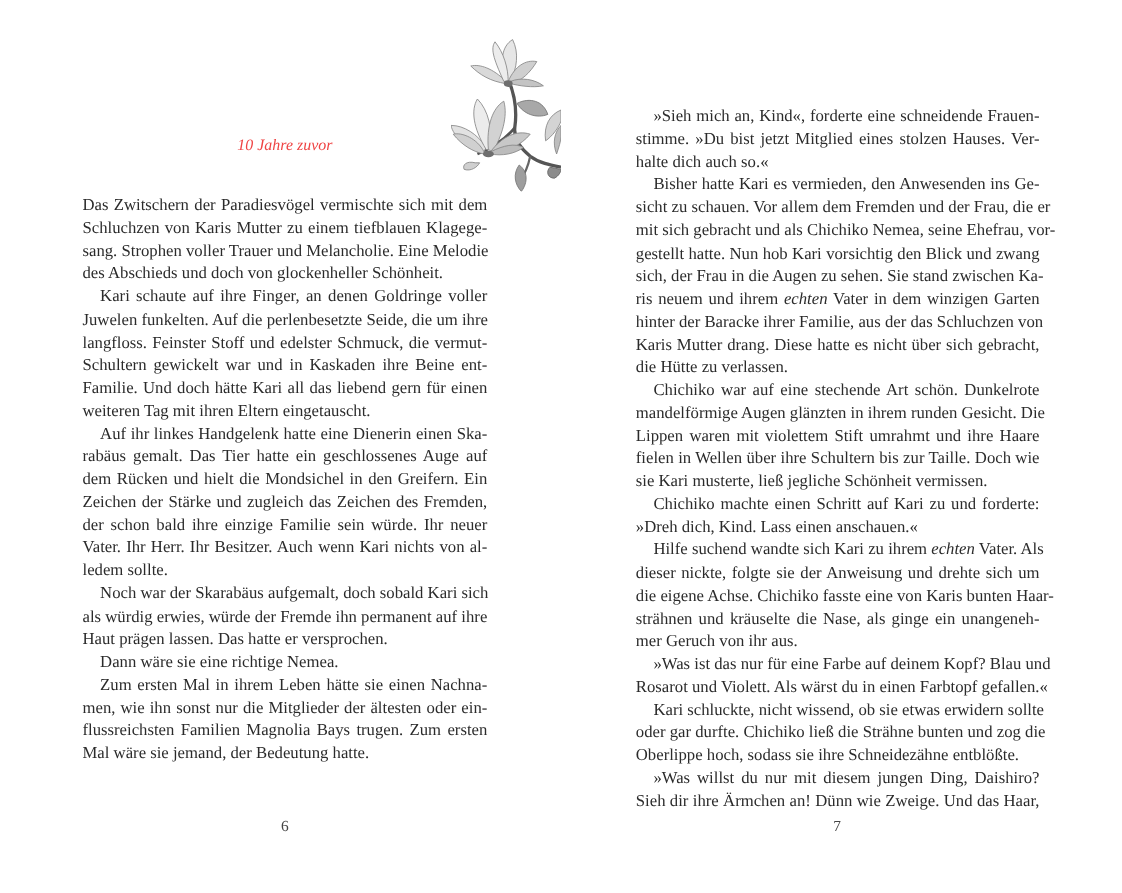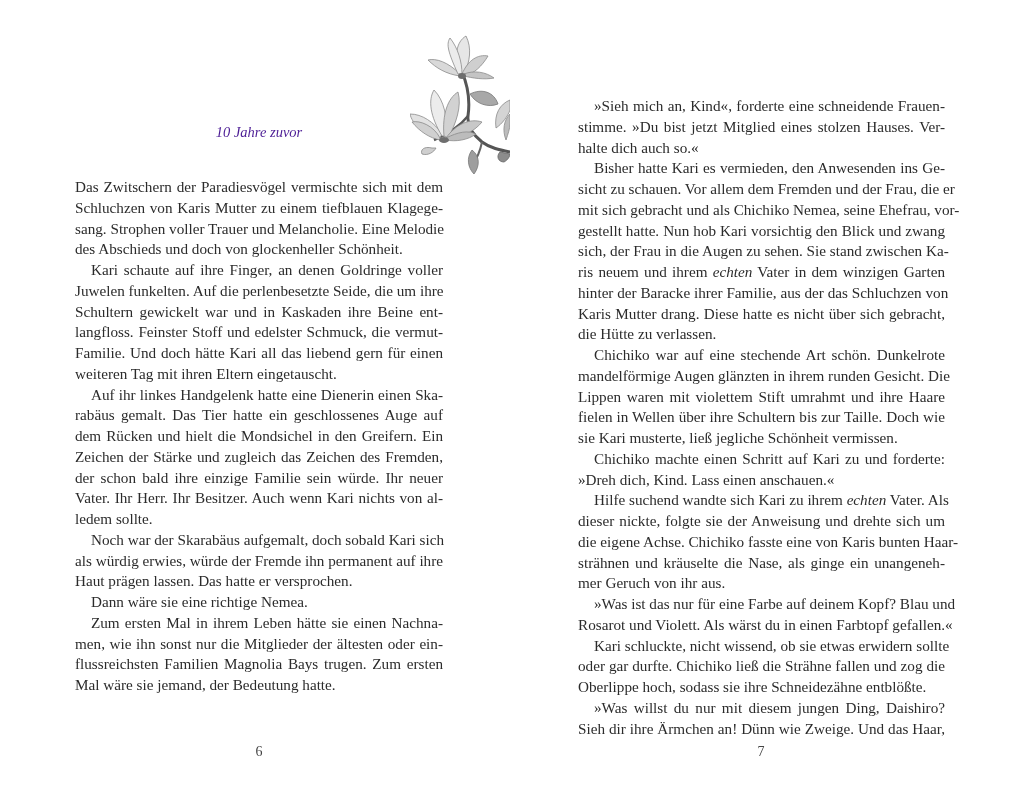--- a/index.html
+++ b/index.html
@@ -41,21 +41,21 @@
     letter-spacing: 0.2px;
   }
   .chapter-subtitle {
     position: absolute;
     left: 75px;
     width: 368px;
     top: 124px;
     text-align: center;
     font-size: 14.5px;
     font-style: italic;
-    color: #4c1d95;
+    color: #ef4444;
     font-family: Liberation Serif, serif;
   }
   .magnolia {
     position: absolute;
     left: 410px;
     top: 34px;
     width: 100px;
     height: 140px;
   }
 
@@ -145,22 +145,22 @@
       </svg>
     </div>
 
     <div class="text-block left-text">
       <span class="line">Das Zwitschern der Paradiesvögel vermischte sich mit dem</span>
       <span class="line">Schluchzen von Karis Mutter zu einem tiefblauen Klagege-</span>
       <span class="line">sang. Strophen voller Trauer und Melancholie. Eine Melodie</span>
       <span class="line last">des Abschieds und doch von glockenheller Schönheit.</span>
       <span class="line indent">Kari schaute auf ihre Finger, an denen Goldringe voller</span>
       <span class="line">Juwelen funkelten. Auf die perlenbesetzte Seide, die um ihre</span>
+      <span class="line">langfloss. Feinster Stoff und edelster Schmuck, die vermut-</span>
       <span class="line">Schultern gewickelt war und in Kaskaden ihre Beine ent-</span>
-      <span class="line">langfloss. Feinster Stoff und edelster Schmuck, die vermut-</span>
       <span class="line">Familie. Und doch hätte Kari all das liebend gern für einen</span>
       <span class="line last">weiteren Tag mit ihren Eltern eingetauscht.</span>
       <span class="line indent">Auf ihr linkes Handgelenk hatte eine Dienerin einen Ska-</span>
       <span class="line">rabäus gemalt. Das Tier hatte ein geschlossenes Auge auf</span>
       <span class="line">dem Rücken und hielt die Mondsichel in den Greifern. Ein</span>
       <span class="line">Zeichen der Stärke und zugleich das Zeichen des Fremden,</span>
       <span class="line">der schon bald ihre einzige Familie sein würde. Ihr neuer</span>
       <span class="line">Vater. Ihr Herr. Ihr Besitzer. Auch wenn Kari nichts von al-</span>
       <span class="line last">ledem sollte.</span>
       <span class="line indent">Noch war der Skarabäus aufgemalt, doch sobald Kari sich</span>
@@ -198,21 +198,21 @@
       <span class="line indent">Chichiko machte einen Schritt auf Kari zu und forderte:</span>
       <span class="line last">»Dreh dich, Kind. Lass einen anschauen.«</span>
       <span class="line indent">Hilfe suchend wandte sich Kari zu ihrem <span class="em">echten</span> Vater. Als</span>
       <span class="line">dieser nickte, folgte sie der Anweisung und drehte sich um</span>
       <span class="line">die eigene Achse. Chichiko fasste eine von Karis bunten Haar-</span>
       <span class="line">strähnen und kräuselte die Nase, als ginge ein unangeneh-</span>
       <span class="line last">mer Geruch von ihr aus.</span>
       <span class="line indent">»Was ist das nur für eine Farbe auf deinem Kopf? Blau und</span>
       <span class="line last">Rosarot und Violett. Als wärst du in einen Farbtopf gefallen.«</span>
       <span class="line indent">Kari schluckte, nicht wissend, ob sie etwas erwidern sollte</span>
-      <span class="line">oder gar durfte. Chichiko ließ die Strähne fallen und zog die</span>
+      <span class="line">oder gar durfte. Chichiko ließ die Strähne bunten und zog die</span>
       <span class="line last">Oberlippe hoch, sodass sie ihre Schneidezähne entblößte.</span>
       <span class="line indent">»Was willst du nur mit diesem jungen Ding, Daishiro?</span>
       <span class="line">Sieh dir ihre Ärmchen an! Dünn wie Zweige. Und das Haar,</span>
     </div>
 
     <div class="page-number">7</div>
   </div>
 
 </div>
 

